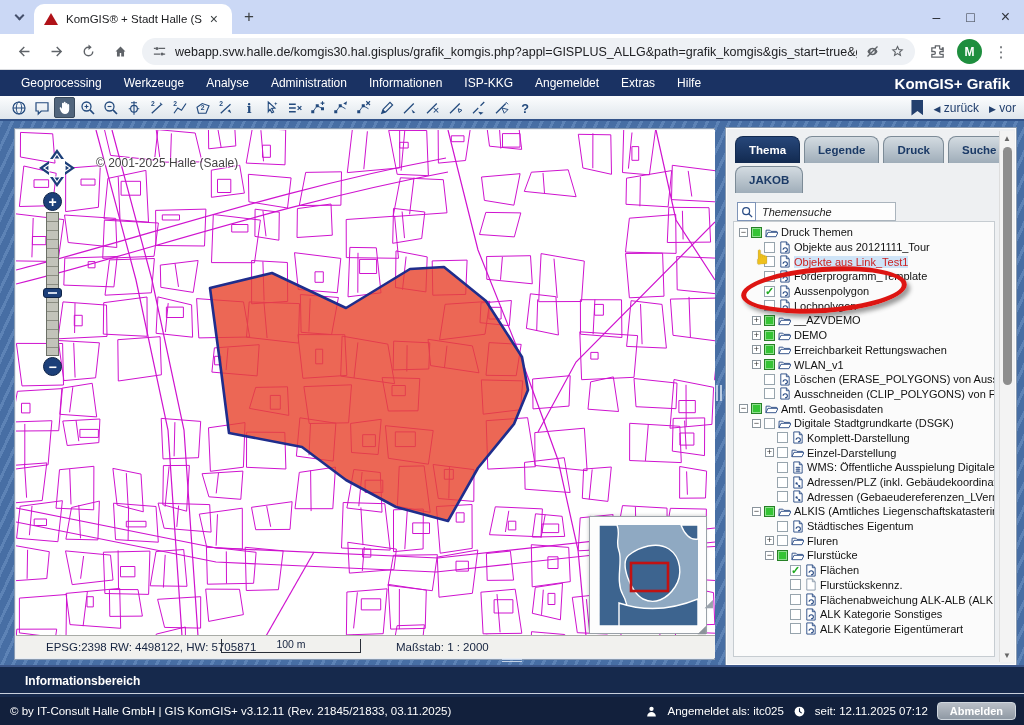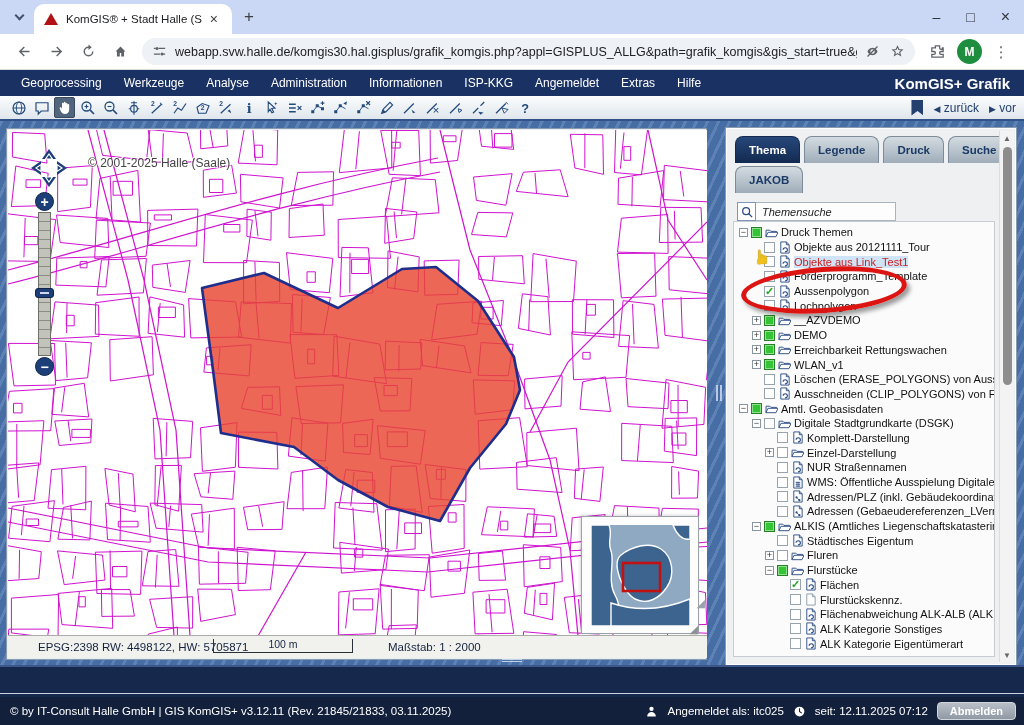--- a/index.html
+++ b/index.html
@@ -40,21 +40,21 @@
   .tbtn{width:21px;height:21px;display:flex;align-items:center;justify-content:center;border-radius:2px;color:#234a7d}
   .tbtn svg{width:18px;height:18px}
   .tbtn.active{background:#51657c;border:1px solid #3a4a5c;color:#fff}
   .tb-right{margin-left:auto;display:flex;align-items:center;gap:10px;color:#23406e;font-size:12px}
   .tb-right .tri{font-size:9px}
   .bookmark{width:12px;height:16px;background:#23406e;clip-path:polygon(0 0,100% 0,100% 100%,50% 72%,0 100%)}
 
   
   .workspace{position:absolute;top:121px;left:0;width:1024px;height:544px;
              background:repeating-linear-gradient(115deg,#5d83b6 0 3px,#476ea4 3px 10px)}
-  .map-panel{position:absolute;left:6px;top:7px;width:701px;height:532px;background:#fff;
+  .map-panel{position:absolute;left:14px;top:7px;width:701px;height:532px;background:#fff;
              border:1px solid #8a9bb0;box-shadow:0 0 0 1px #e8edf4 inset}
   .map-canvas{position:absolute;left:1px;top:1px;width:699px;height:506px;overflow:hidden;background:#fff}
   .map-copy{position:absolute;left:80px;top:26px;font-size:12px;color:#444;
             text-shadow:1px 1px 0 #fff,-1px -1px 0 #fff;z-index:5}
   .compass{position:absolute;left:22px;top:18px;z-index:6}
   .zslider{position:absolute;left:27px;top:62px;z-index:6;width:22px}
   .zbtn{width:19px;height:19px;border-radius:50%;background:#1c3f79;color:#fff;font-weight:bold;font-size:14px;
         display:flex;align-items:center;justify-content:center;border:1px solid #0e2347}
   .ztrack{width:13px;height:144px;margin:1px 3px;border:1px solid #6b6f66;background:
      repeating-linear-gradient(#c2c3ba 0 8px,#8b8d82 8px 9px)}
@@ -688,28 +688,20 @@
           <span class="tcb empty"></span>
           <span class="ticn"><svg width="13" height="13" viewBox="0 0 14 14">
               <use href="#t-folder"></use>
             </svg></span>
           <span class="tlbl">Einzel-Darstellung</span>
         </div>
         <div class="trow" style="padding-left: 28px;">
           <span class="texp none"></span>
           <span class="tcb empty"></span>
           <span class="ticn"><svg width="13" height="13" viewBox="0 0 14 14">
-              <use href="#t-doc"></use>
-            </svg></span>
-          <span class="tlbl">NUR Straßennamen</span>
-        </div>
-        <div class="trow" style="padding-left: 28px;">
-          <span class="texp none"></span>
-          <span class="tcb empty"></span>
-          <span class="ticn"><svg width="13" height="13" viewBox="0 0 14 14">
               <use href="#t-wms"></use>
             </svg></span>
           <span class="tlbl">WMS: Öffentliche Ausspielung Digitale S</span>
         </div>
         <div class="trow" style="padding-left: 28px;">
           <span class="texp none"></span>
           <span class="tcb empty"></span>
           <span class="ticn"><svg width="13" height="13" viewBox="0 0 14 14">
               <use href="#t-adr"></use>
             </svg></span>
@@ -807,20 +799,21 @@
     <div class="handcursor">☛</div>
   </div>
 
   <div class="grip-strip">
       <div></div>
       <div></div>
     </div>
 </div>
 
 <div class="infobar">
+  <div class="info-title">Informationsbereich</div>
   <div class="info-line"></div>
 </div>
 
 <div class="footer">
   <span class="foot-copy">© by IT-Consult Halle GmbH | GIS KomGIS+ v3.12.11 (Rev. 21845/21833, 03.11.2025)</span>
   <div class="foot-right">
     <svg viewBox="0 0 24 24">
         <circle cx="12" cy="7" r="4"></circle>
         <path d="M4 21c0-5 4-8 8-8s8 3 8 8z"></path>
       </svg>

